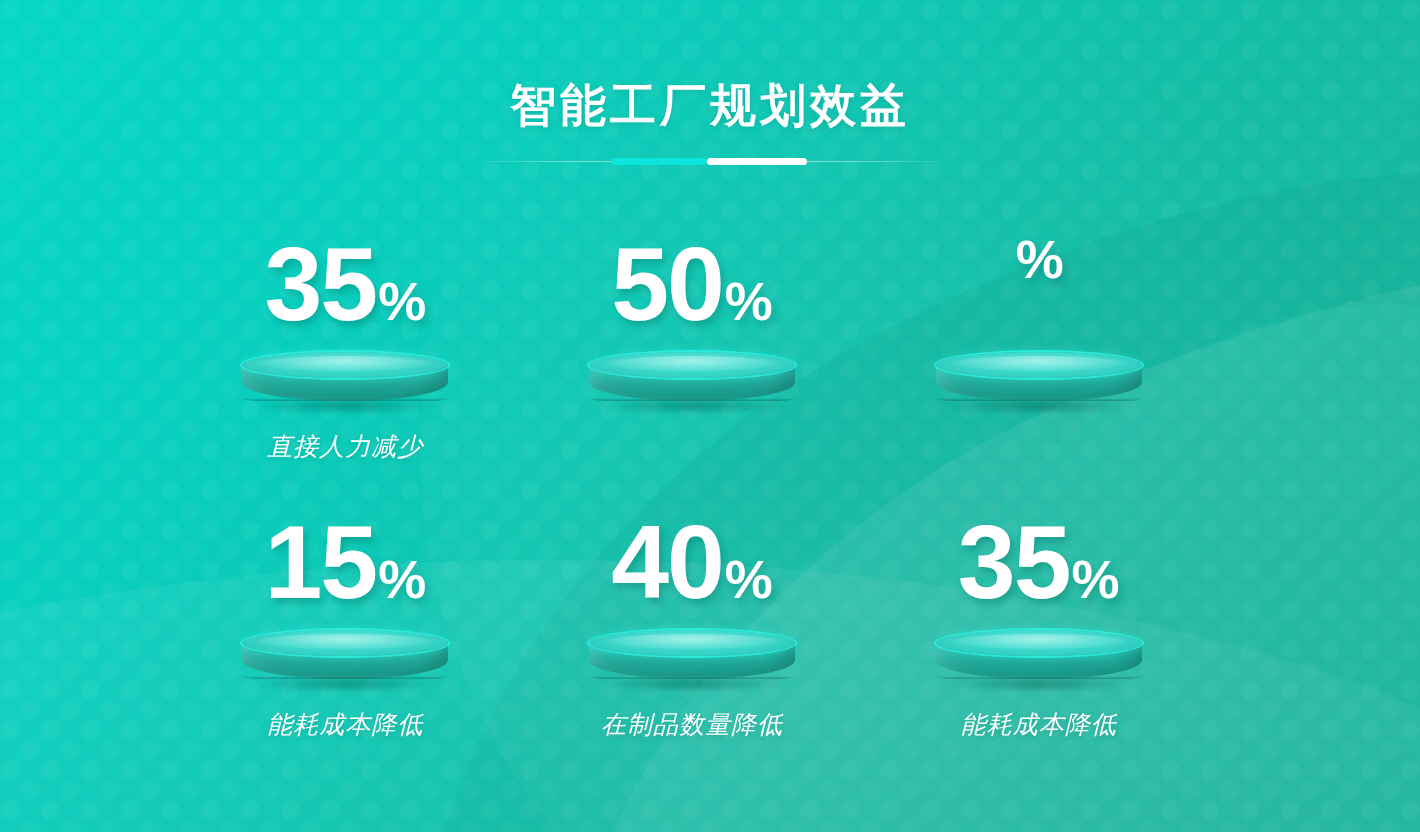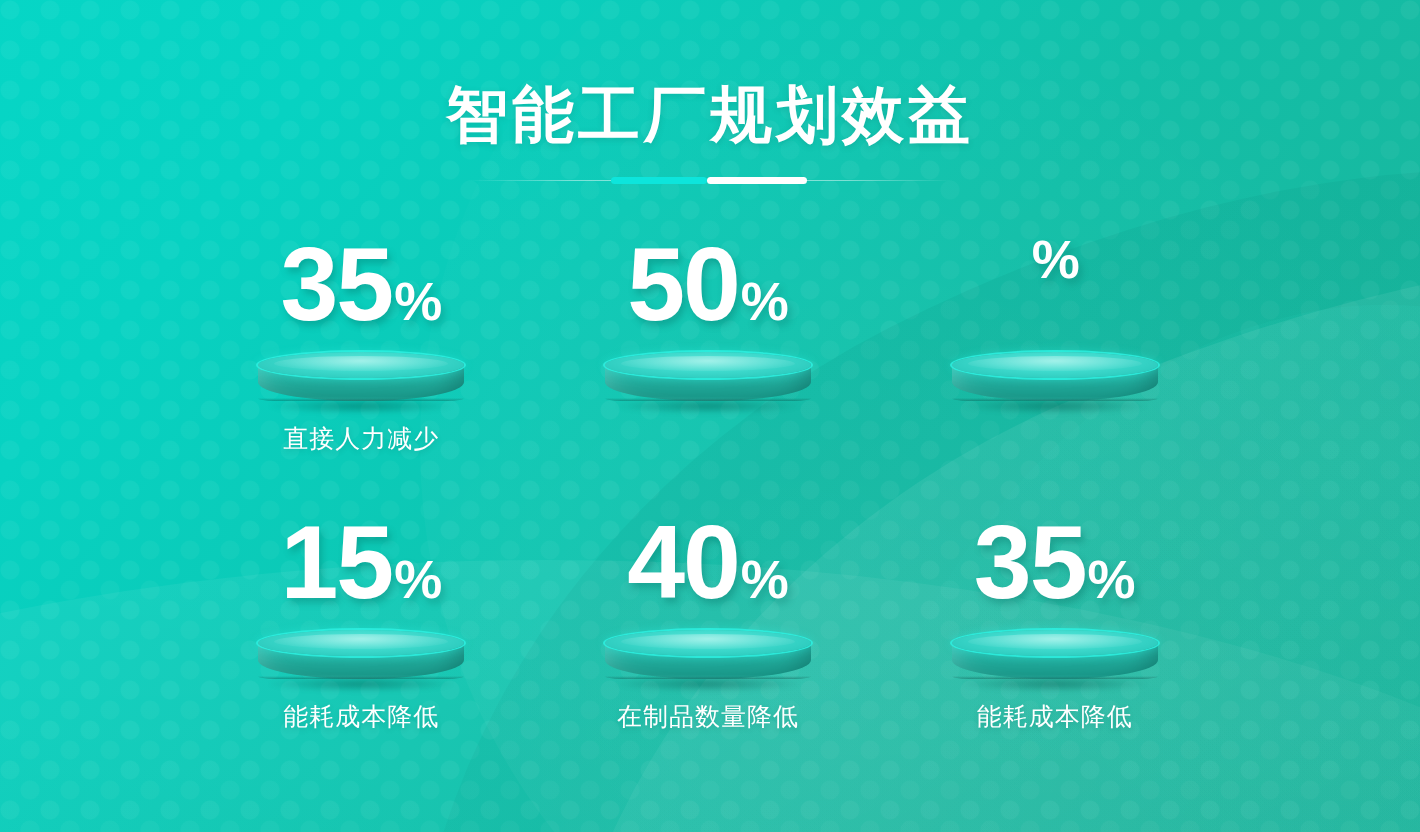--- a/index.html
+++ b/index.html
@@ -93,21 +93,21 @@
   
   .header {
     position: absolute;
     left: 0;
     right: 0;
     top: 78px;
     text-align: center;
   }
   .title {
     margin: 0;
-    font-size: 62px;
+    font-size: 46px;
     font-weight: bold;
     color: #ffffff;
     letter-spacing: 4px;
     line-height: 1.2;
     text-shadow: 0 2px 6px rgba(0, 90, 80, 0.18);
   }
   .divider {
     position: relative;
     width: 486px;
     height: 10px;
@@ -139,21 +139,21 @@
   }
   .divider-seg.white {
     left: 240px;
     width: 100px;
     background: #ffffff;
   }
 
   
   .grid {
     position: absolute;
-    left: 188px;
+    left: 172px;
     top: 232px;
     width: 1040px;
     display: grid;
     grid-template-columns: repeat(3, 1fr);
     grid-template-rows: 278px 278px;
   }
   .stat {
     position: relative;
     display: flex;
     flex-direction: column;
@@ -238,26 +238,27 @@
     content: "";
     position: absolute;
     left: 16px;
     top: 4px;
     width: 174px;
     height: 15px;
     border-radius: 50%;
     background: radial-gradient(ellipse at 50% 30%, rgba(255,255,255,0.42), rgba(255,255,255,0.04) 78%);
   }
   .label {
-    margin-top: 8px;
+    margin-top: 16px;
     font-size: 25px;
     color: #ffffff;
     letter-spacing: 1px;
     white-space: nowrap;
     text-shadow: 0 2px 5px rgba(0, 90, 80, 0.22);
+    font-style: italic;
   }
 </style>
 </head>
 <body>
 
 <div id="stage">
 
   <div class="bg-layer">
     <div class="dots"></div>
     <div class="swoosh swoosh-a"></div>

